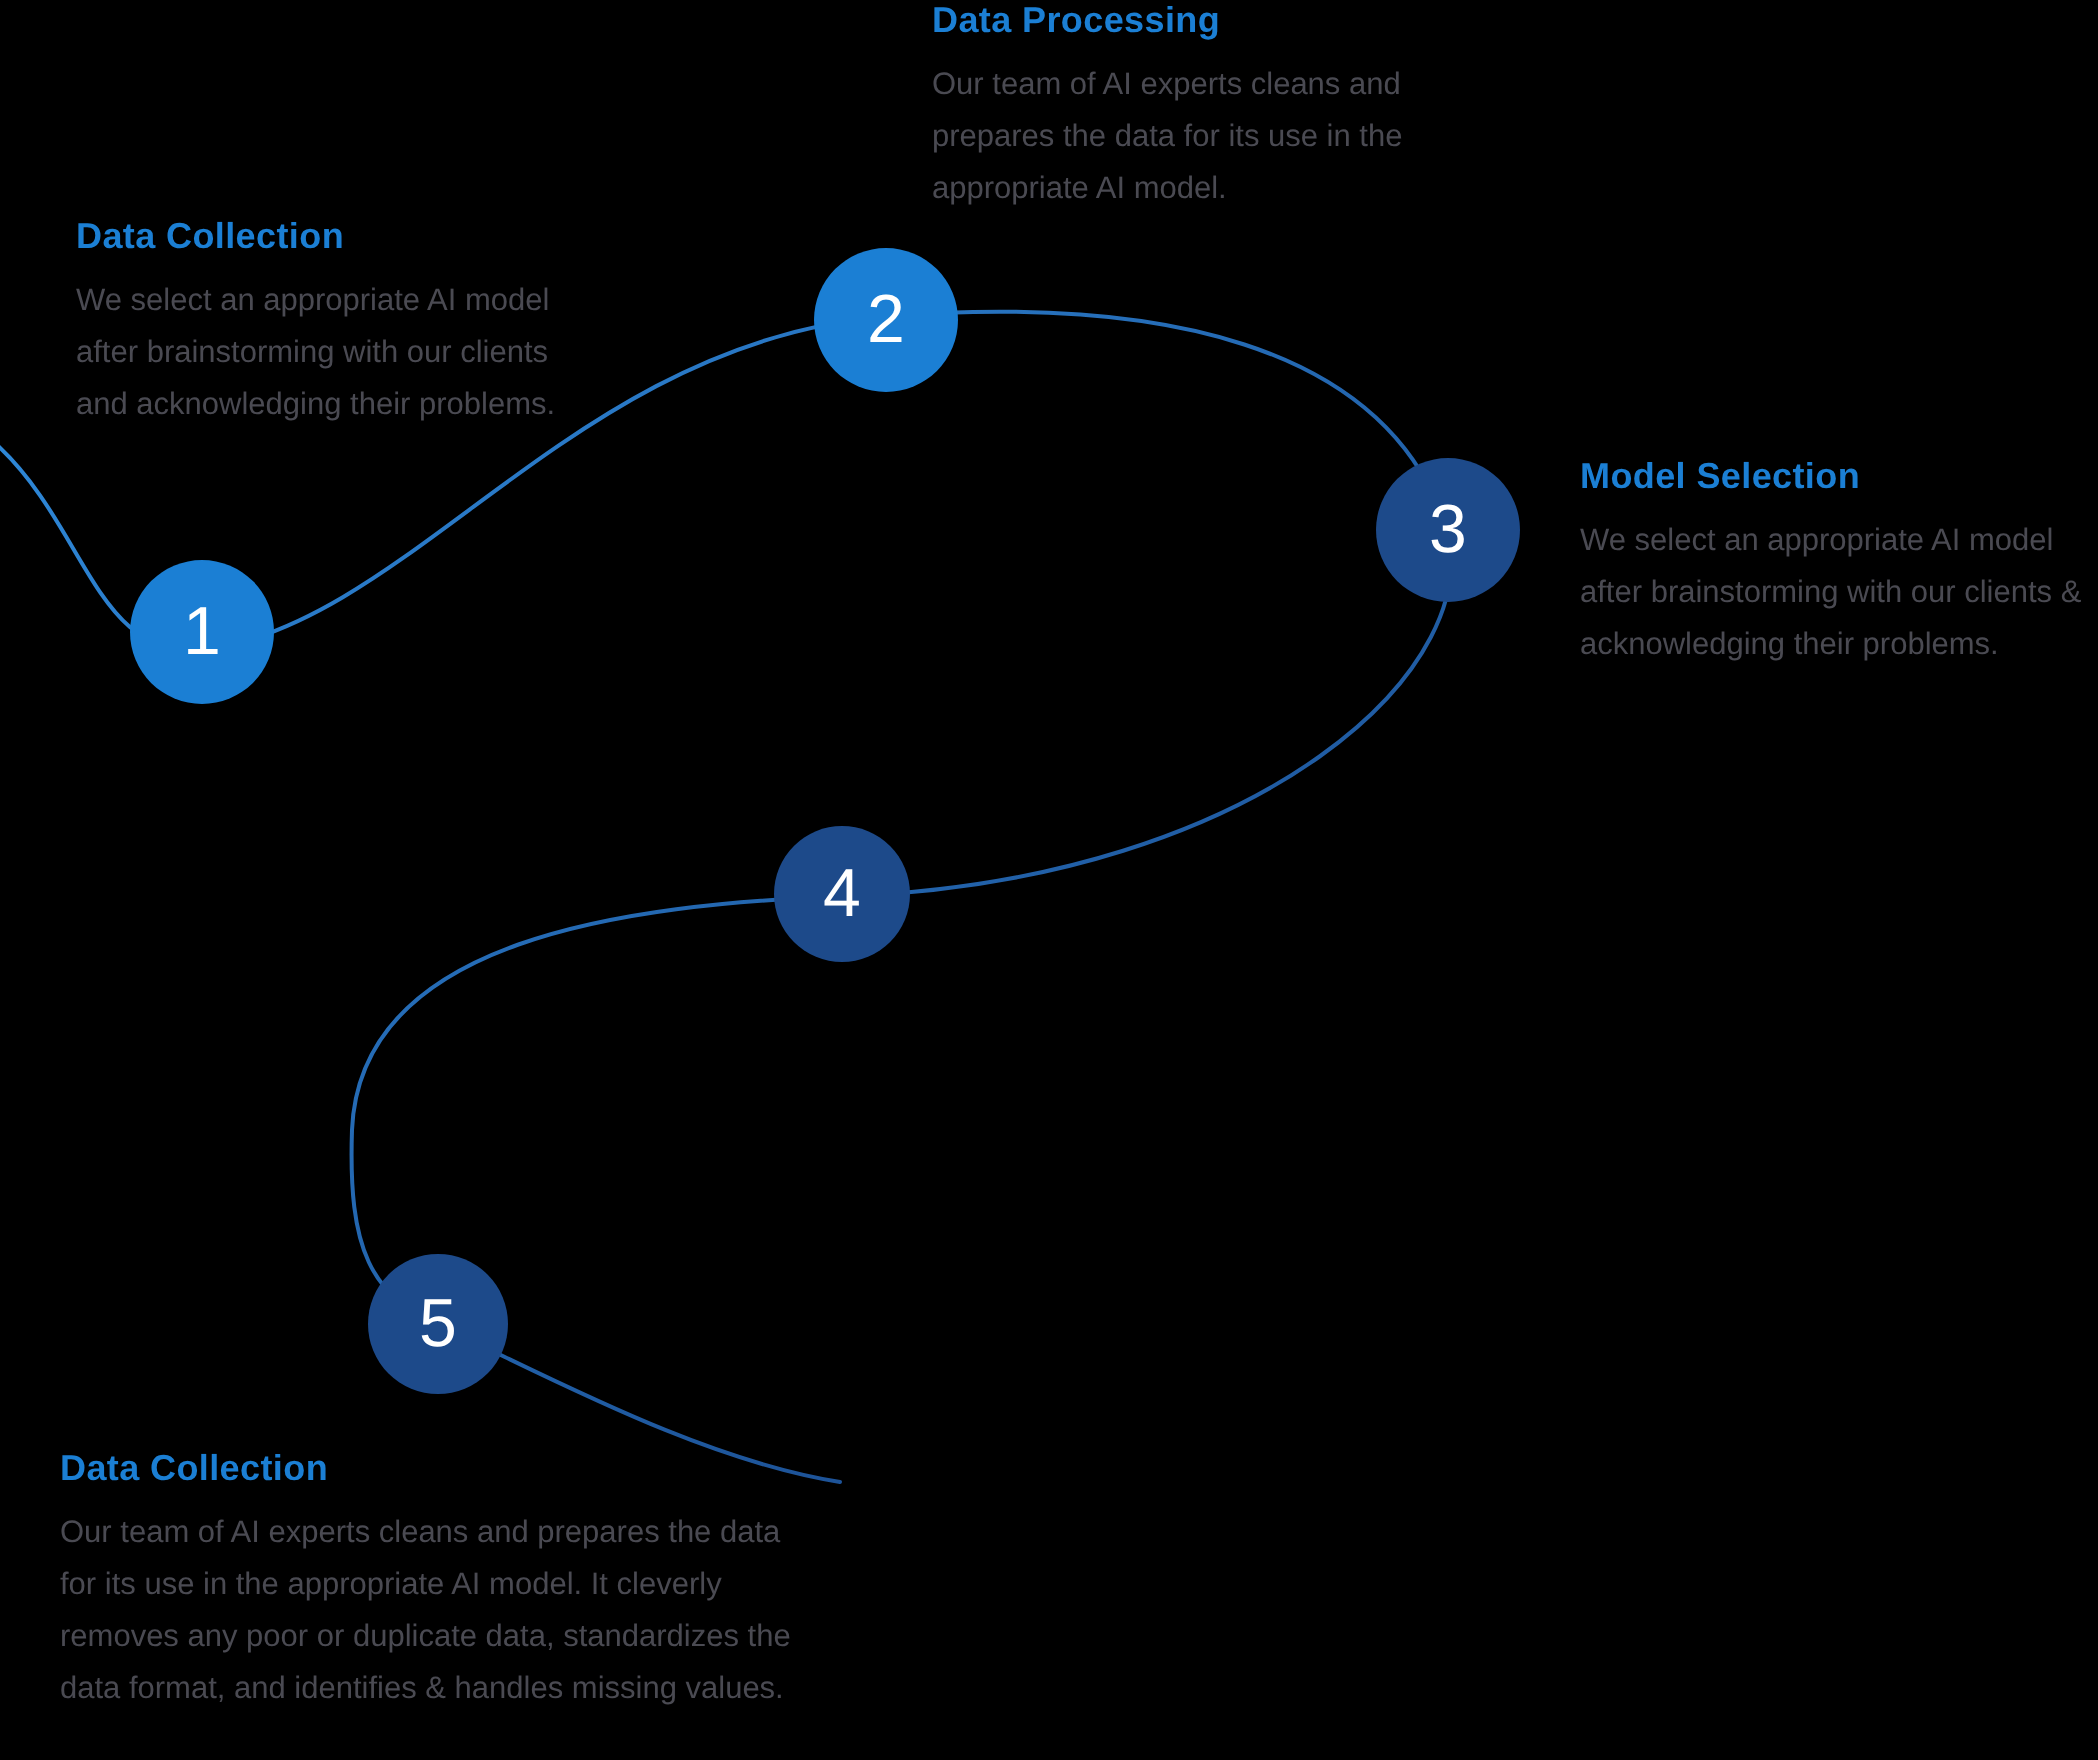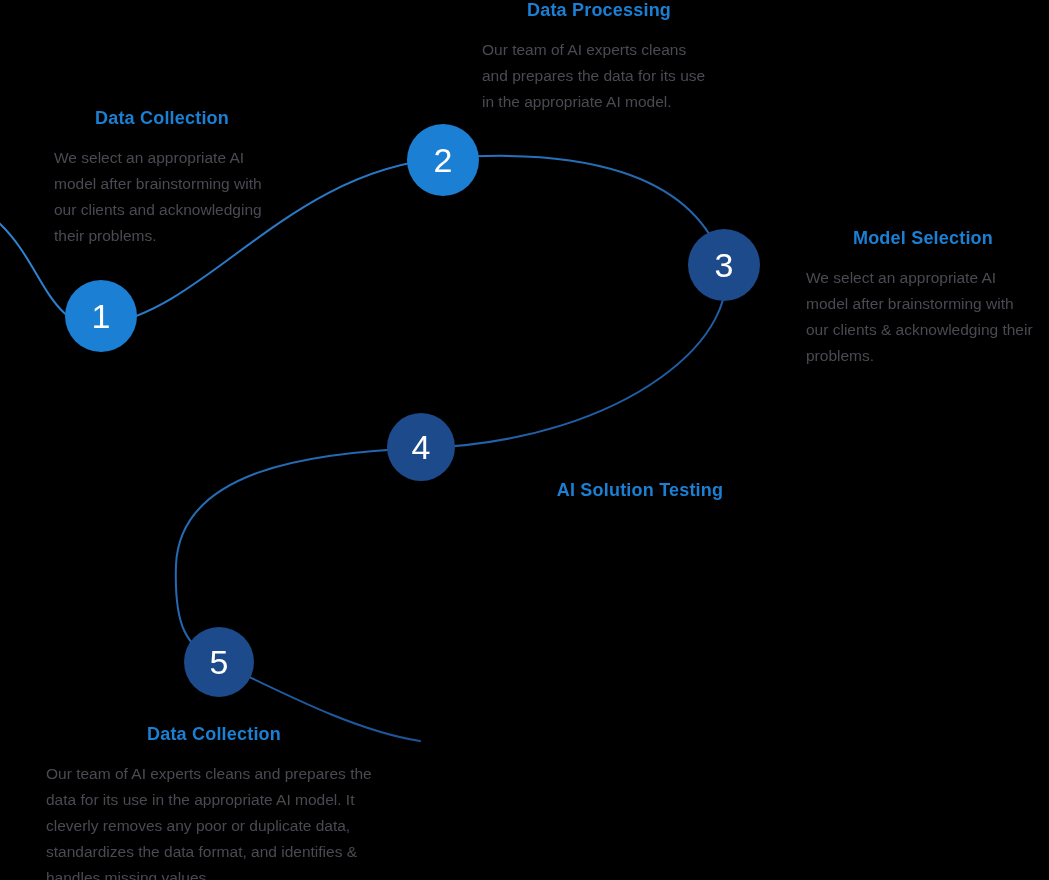--- a/index.html
+++ b/index.html
@@ -23,24 +23,23 @@
   }
   .marker.light{background:#1b7fd4;}
   .marker.dark{background:#1d4a8a;}
   .text-block{position:absolute;}
   .step-title{
     margin:0 0 9px 0;
     font-size:18px;
     font-weight:700;
     color:#1b7fd4;
     letter-spacing:.2px;
-    text-align:center;
   }
   .step-desc{
-    margin:16px;
+    margin:0;
     font-size:15.5px;
     line-height:26px;
     color:#4a4a52;
   }
   
   #marker-1{left:65px;top:280px;width:72px;height:72px;}
   #marker-2{left:407px;top:124px;width:72px;height:72px;}
   #marker-3{left:688px;top:229px;width:72px;height:72px;}
   #marker-4{left:387px;top:413px;width:68px;height:68px;}
   #marker-5{left:184px;top:627px;width:70px;height:70px;}
@@ -93,21 +92,20 @@
   </div>
   <div id="text-3" class="text-block">
     <h3 class="step-title">Model Selection</h3>
     <p class="step-desc">We select an appropriate AI model after brainstorming with our clients &amp; acknowledging their problems.</p>
   </div>
 
   <div id="marker-4" class="marker dark">
     <span>4</span>
   </div>
   <div id="text-4" class="text-block">
-    <h3 class="step-title">AI Solution Testing</h3>
   </div>
 
   <div id="marker-5" class="marker dark">
     <span>5</span>
   </div>
   <div id="text-5" class="text-block">
     <h3 class="step-title">Data Collection</h3>
     <p class="step-desc">Our team of AI experts cleans and prepares the data for its use in the appropriate AI model. It cleverly removes any poor or duplicate data, standardizes the data format, and identifies &amp; handles missing values.</p>
   </div>
 

